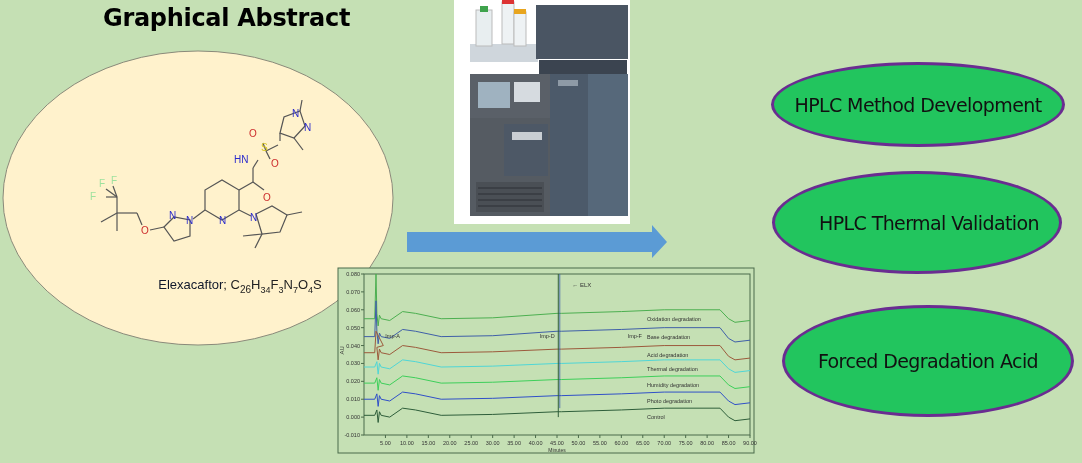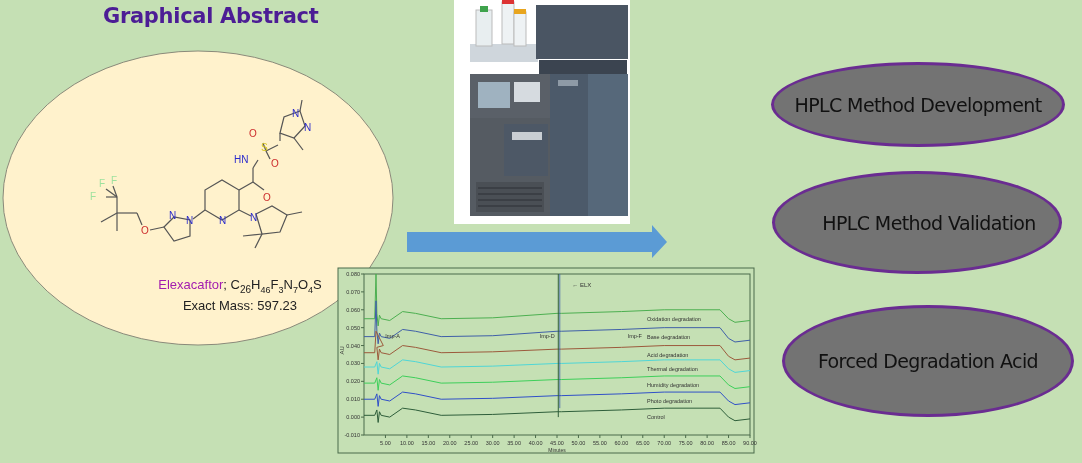--- a/index.html
+++ b/index.html
@@ -1,21 +1,21 @@
 <!DOCTYPE html>
 <html><head>
 <meta charset="utf-8">
 <style>
   html, body { margin:0; padding:0; }
   body { width:1082px; height:463px; background:#c5e0b4; position:relative; overflow:hidden; font-family:"Liberation Sans", sans-serif; }
-  .title { position:absolute; left:103px; top:4px; font-size:21px; font-weight:bold; color:#4c1d95; font-family:"DejaVu Sans", sans-serif; letter-spacing:-0.3px; }
+  .title { position:absolute; left:103px; top:4px; font-size:24px; font-weight:bold; color:#000000; font-family:"DejaVu Sans", sans-serif; letter-spacing:-0.3px; }
   .abs { position:absolute; }
   .caption { position:absolute; left:140px; top:277px; width:200px; text-align:center; font-size:13px; color:#222; line-height:16px; }
-  .caption .name { color:#a21caf; }
-  .oval { position:absolute; background:#737373; border:3px solid #6a2c91; border-radius:50%; box-sizing:border-box; display:flex; align-items:center; justify-content:center; font-family:"DejaVu Sans", sans-serif; font-size:19px; color:#111; white-space:nowrap; letter-spacing:-0.6px; }
+  .caption .name { color:#0f172a; }
+  .oval { position:absolute; background:#22c55e; border:3px solid #6a2c91; border-radius:50%; box-sizing:border-box; display:flex; align-items:center; justify-content:center; font-family:"DejaVu Sans", sans-serif; font-size:19px; color:#111; white-space:nowrap; letter-spacing:-0.6px; }
   .hplc-img { position:absolute; left:454px; top:0; width:176px; height:224px; background:#fff; }
 </style>
 </head>
 <body>
 
 <div class="title">Graphical Abstract</div>
 
 <svg class="abs" style="left:0;top:0" width="400" height="360">
   <ellipse cx="198" cy="198" rx="195" ry="147" fill="#fff2cc" stroke="#8a8a7a" stroke-width="1"></ellipse>
   <g stroke="#555" stroke-width="1.2" fill="none">
@@ -69,23 +69,22 @@
     <text x="249" y="137" fill="#cc2b2b">O</text>
     <text x="271" y="167" fill="#cc2b2b">O</text>
     <text x="292" y="117" fill="#2b2bcc">N</text>
     <text x="304" y="131" fill="#2b2bcc">N</text>
   </g>
 </svg>
 
 <div class="caption">
   <div>
     <span class="name">Elexacaftor</span><span>;</span>
-    <span id="formula">C<sub style="font-size: 10px;">26</sub>H<sub style="font-size: 9px;">46</sub>F<sub style="font-size: 9px;">3</sub>N<sub style="font-size: 9px;">7</sub>O<sub style="font-size: 9px;">4</sub>S</span>
+    <span id="formula">C<sub style="font-size: 10px;">26</sub>H<sub style="font-size: 9px;">34</sub>F<sub style="font-size: 9px;">3</sub>N<sub style="font-size: 9px;">7</sub>O<sub style="font-size: 9px;">4</sub>S</span>
   </div>
-  <div>Exact Mass: 597.23</div>
 </div>
 
 <div class="hplc-img">
   <svg width="176" height="224">
     <rect x="16" y="44" width="68" height="18" fill="#cfd6dc"></rect>
     <rect x="22" y="10" width="16" height="36" fill="#e8eef0" stroke="#bbb"></rect>
     <rect x="26" y="6" width="8" height="6" fill="#3fa34d"></rect>
     <rect x="48" y="2" width="12" height="42" fill="#eef2f4" stroke="#bbb"></rect>
     <rect x="48" y="0" width="12" height="4" fill="#d33"></rect>
     <rect x="60" y="12" width="12" height="34" fill="#eef2f4" stroke="#bbb"></rect>
@@ -197,17 +196,17 @@
       <text x="49.3" y="72.18888888888888" font-size="5.5" fill="#333" font-family="Liberation Sans, sans-serif">Imp-A</text>
       <text x="203.70000000000002" y="72.18888888888888" font-size="5.5" fill="#333" font-family="Liberation Sans, sans-serif">Imp-D</text>
       <text x="291.62222222222226" y="72.18888888888888" font-size="5.5" fill="#333" font-family="Liberation Sans, sans-serif">Imp-F</text>
     </g>
 </svg>
 
 <div class="oval" style="left:771px;top:62px;width:294px;height:85px">
   <span>HPLC Method Development</span>
 </div>
 <div class="oval" style="left:772px;top:171px;width:290px;height:103px;padding-left:24px">
-  <span>HPLC Method Validation</span>
+  <span>HPLC Thermal Validation</span>
 </div>
 <div class="oval" style="left:782px;top:305px;width:292px;height:112px">
   <span>Forced Degradation Acid</span>
 </div>
 
 </body></html>

